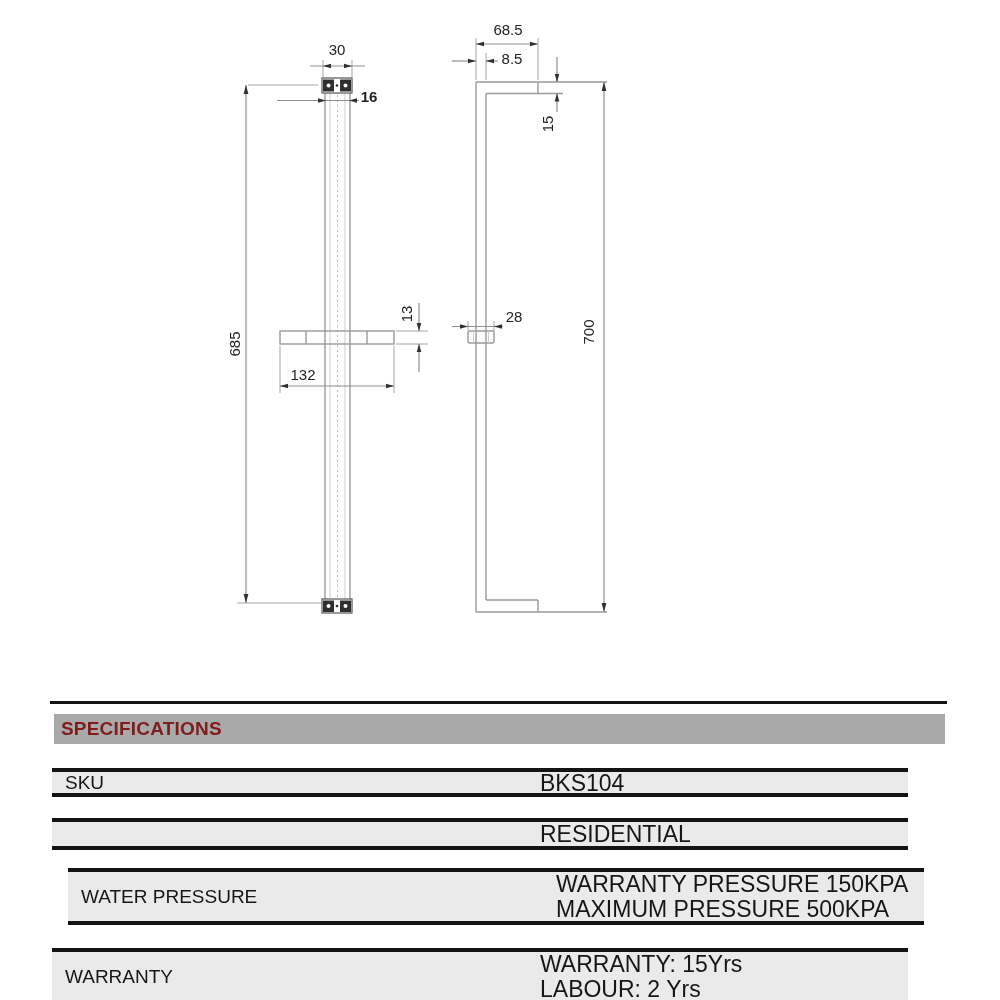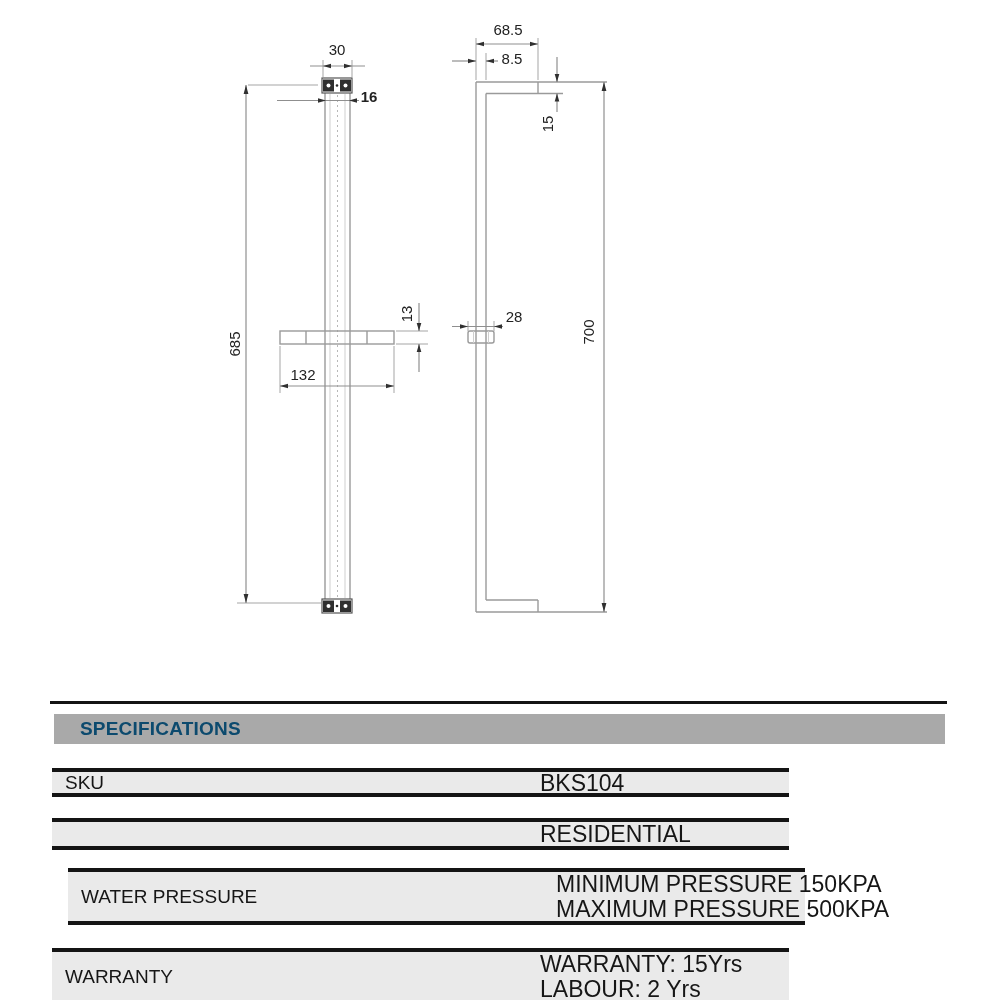--- a/index.html
+++ b/index.html
@@ -13,22 +13,22 @@
   .dimline{stroke:#8f8f8f;stroke-width:1.2;fill:none;}
   .extline{stroke:#a5a5a5;stroke-width:1;fill:none;}
   .arrow{fill:#303030;stroke:none;}
   .dimtext{font-family:"Liberation Sans",sans-serif;font-size:15px;fill:#222222;}
   .bracket-fill{fill:#2f2f2f;stroke:#2f2f2f;}
   .bracket-outline{fill:#ffffff;stroke:#555555;stroke-width:1.2;}
   
   .toprule{position:absolute;left:50px;top:701px;width:897px;height:3px;background:#141414;}
   .spec-header{position:absolute;left:54px;top:714px;width:891px;height:30px;background:#a9a9a9;
                display:flex;align-items:center;}
-  .spec-header span{font-size:19px;font-weight:700;color:#0c4a6e;padding-left:26px;letter-spacing:.2px;}
-  .spec-row{position:absolute;left:52px;width:737px;background:#eaeaea;
+  .spec-header span{font-size:19px;font-weight:700;color:#7f1d1d;padding-left:7px;letter-spacing:.2px;}
+  .spec-row{position:absolute;left:52px;width:856px;background:#eaeaea;
             border-top:4px solid #141414;border-bottom:4px solid #141414;box-sizing:border-box;}
   .spec-row .lbl{position:absolute;left:13px;top:50%;transform:translateY(-50%);
                  font-size:19px;color:#161616;white-space:nowrap;}
   .spec-row .vals{position:absolute;left:488px;top:50%;transform:translateY(-50%);}
   .spec-row .vals div{font-size:23px;line-height:25px;color:#161616;white-space:nowrap;}
 </style>
 </head>
 <body>
 
 <div id="page">
@@ -190,21 +190,21 @@
 
   <div class="spec-row" style="top:818px;height:32px;">
     <div class="vals">
         <div>RESIDENTIAL</div>
       </div>
   </div>
 
   <div class="spec-row" style="top:868px;height:57px;margin-left:16px;">
     <div class="lbl">WATER PRESSURE</div>
     <div class="vals">
-      <div>MINIMUM PRESSURE 150KPA</div>
+      <div>WARRANTY PRESSURE 150KPA</div>
       <div>MAXIMUM PRESSURE 500KPA</div>
     </div>
   </div>
 
   <div class="spec-row" style="top:948px;height:58px;">
     <div class="lbl">WARRANTY</div>
     <div class="vals">
       <div>WARRANTY: 15Yrs</div>
       <div>LABOUR: 2 Yrs</div>
     </div>

